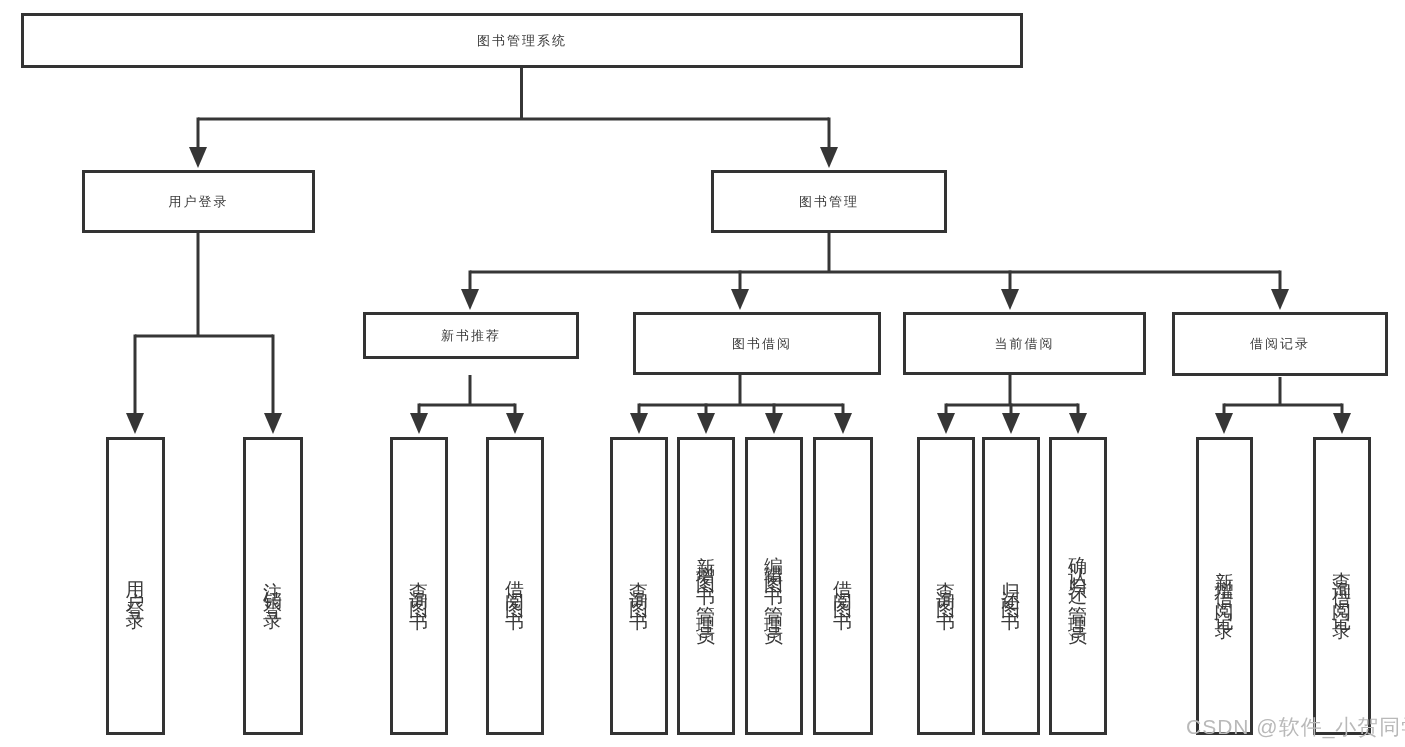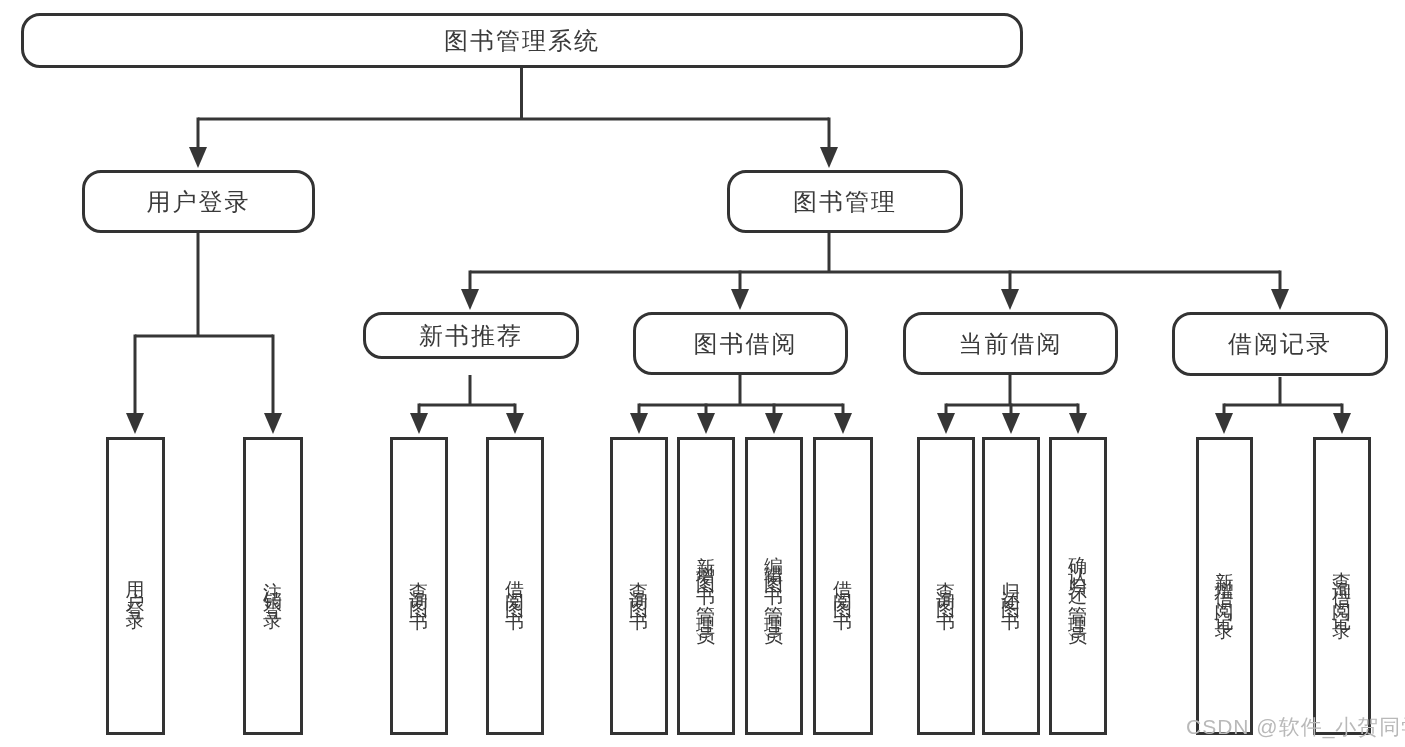--- a/index.html
+++ b/index.html
@@ -27,24 +27,23 @@
     box-sizing: border-box;
     background: #ffffff;
     border: 3px solid #333333;
     display: flex;
     align-items: center;
     justify-content: center;
     color: #3a3a3a;
     z-index: 2;
   }
   .lvl {
-    font-size: 24px;
+    font-size: 13px;
     letter-spacing: 2px;
     white-space: nowrap;
-    border-radius: 19px;
   }
   .leaf {
     writing-mode: vertical-rl;
     text-orientation: mixed;
     font-size: 19px;
     letter-spacing: 10px;
     line-height: 1;
   }
   .watermark {
     position: absolute;
@@ -124,25 +123,25 @@
       <polygon points="1011,434 1002,413 1020,413"></polygon>
       <polygon points="1078,434 1069,413 1087,413"></polygon>
       <polygon points="1224,434 1215,413 1233,413"></polygon>
       <polygon points="1342,434 1333,413 1351,413"></polygon>
     </g>
   </svg>
 
   <div class="node lvl" style="left:21px; top:13px; width:1002px; height:55px;">图书管理系统</div>
 
   <div class="node lvl" style="left:82px; top:170px; width:233px; height:63px;">用户登录</div>
-  <div class="node lvl" style="left:711px; top:170px; width:236px; height:63px;margin-left:16px;">图书管理</div>
+  <div class="node lvl" style="left:711px; top:170px; width:236px; height:63px;">图书管理</div>
 
   <div class="node lvl" style="left:363px; top:312px; width:216px; height:47px;">新书推荐</div>
-  <div class="node lvl" style="left:633px; top:312px; width:215px; height:63px;padding-left:10px;">图书借阅</div>
-  <div class="node lvl" style="left:903px; top:312px; width:215px; height:63px;">当前借阅</div>
+  <div class="node lvl" style="left:633px; top:312px; width:248px; height:63px;padding-left:10px;">图书借阅</div>
+  <div class="node lvl" style="left:903px; top:312px; width:243px; height:63px;">当前借阅</div>
   <div class="node lvl" style="left:1172px; top:312px; width:216px; height:64px;font-family:Liberation Serif, serif;">借阅记录</div>
 
   <div class="node leaf" style="left:106px; top:437px; width:59px; height:298px;">用户登录</div>
   <div class="node leaf" style="left:243px; top:437px; width:60px; height:298px;">注销登录</div>
 
   <div class="node leaf" style="left:390px; top:437px; width:58px; height:298px;">查询图书</div>
   <div class="node leaf" style="left:486px; top:437px; width:58px; height:298px;">借阅图书</div>
 
   <div class="node leaf" style="left:610px; top:437px; width:58px; height:298px;">查询图书</div>
   <div class="node leaf" style="left:677px; top:437px; width:58px; height:298px;">新增图书（管理员）</div>

